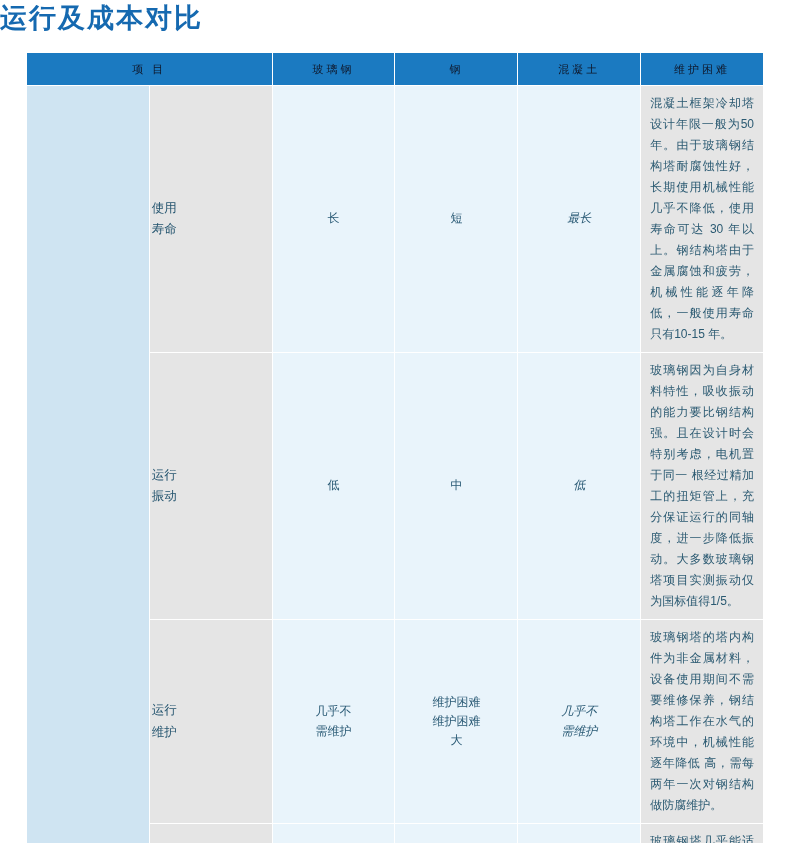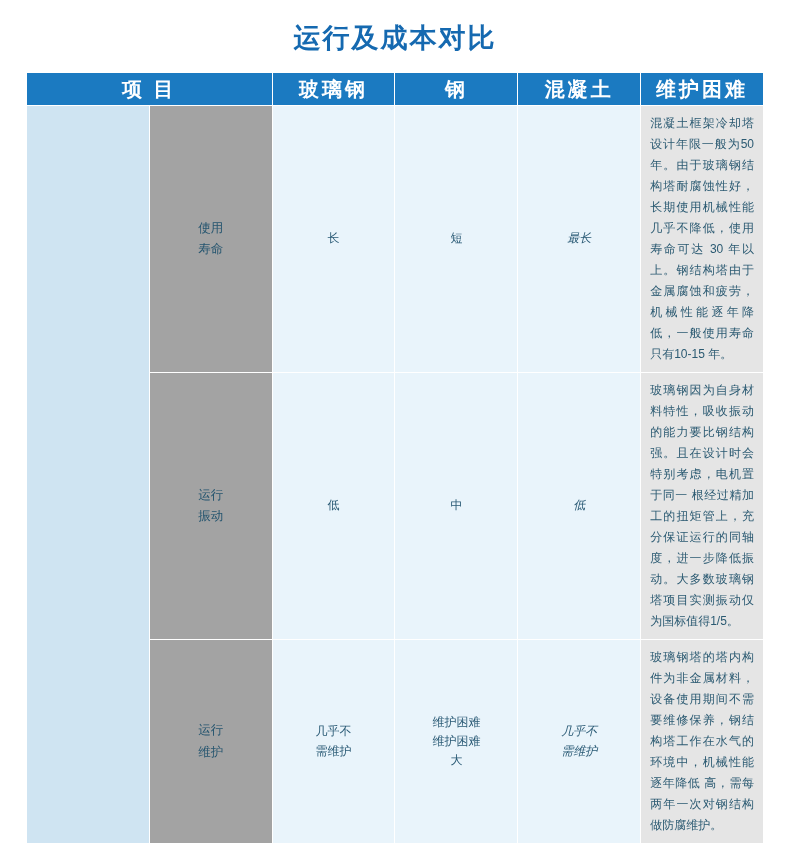--- a/index.html
+++ b/index.html
@@ -13,64 +13,62 @@
     font-family: "Liberation Sans", "DejaVu Sans", sans-serif;
     color: #333;
     overflow: hidden;
   }
   .page {
     width: 790px;
     height: 843px;
     position: relative;
   }
   .title {
-    text-align: center;
     color: #1569b0;
     font-size: 27px;
     font-weight: bold;
     letter-spacing: 2px;
-    margin-top: 20px;
+    margin-top: 0;
     margin-bottom: 16px;
     font-family: "Liberation Sans", "DejaVu Sans", sans-serif;
   }
   table.main {
     border-collapse: collapse;
     margin: 0 auto;
     width: 738px;
     table-layout: fixed;
   }
   table.main td, table.main th {
     border: 1px solid #ffffff;
     vertical-align: middle;
   }
   thead th {
     background: #1b7ac1;
-    color: #ffffff;
-    font-size: 20px;
-    font-weight: bold;
+    color: #0f172a;
+    font-size: 11px;
+    font-weight: normal;
     height: 30px;
     letter-spacing: 3px;
     text-align: center;
   }
   .cat-cell {
     background: #cfe4f2;
     color: #17557f;
     font-size: 17px;
     font-weight: bold;
     width: 34px;
     text-align: center;
     letter-spacing: 4px;
     line-height: 1.5;
   }
   .row-label {
-    background: #a3a3a3;
+    background: #e5e5e5;
     color: #25556f;
     font-size: 12.5px;
     width: 52px;
-    text-align: center;
     line-height: 1.7;
     padding: 3px 2px;
   }
   .val {
     background: #e9f4fb;
     color: #2a5a75;
     font-size: 12px;
     text-align: center;
     line-height: 1.6;
     padding: 4px 3px;

